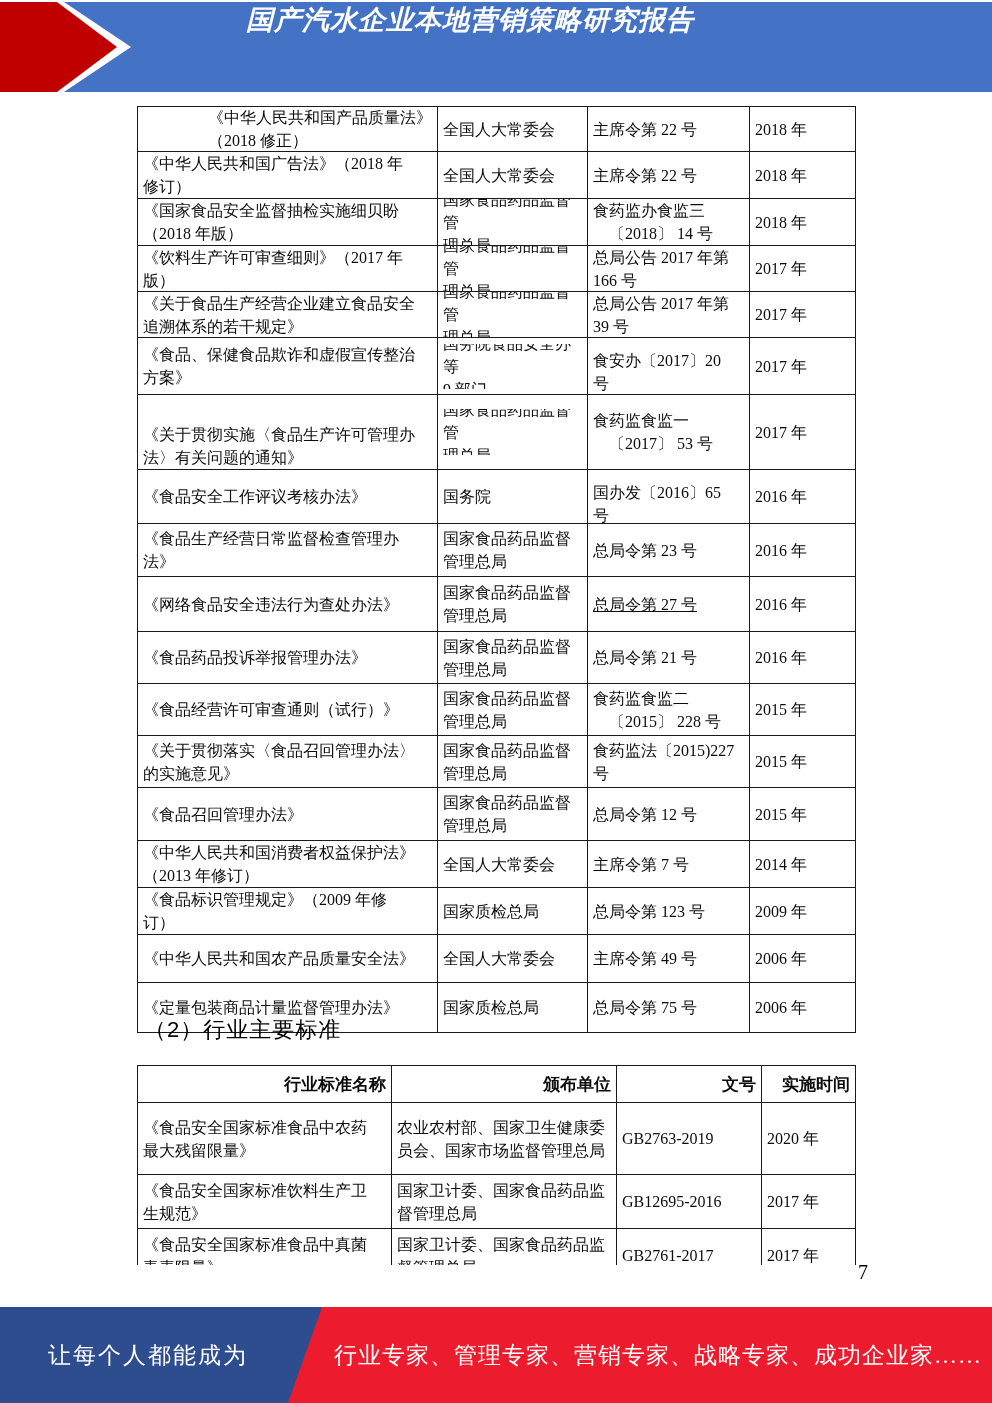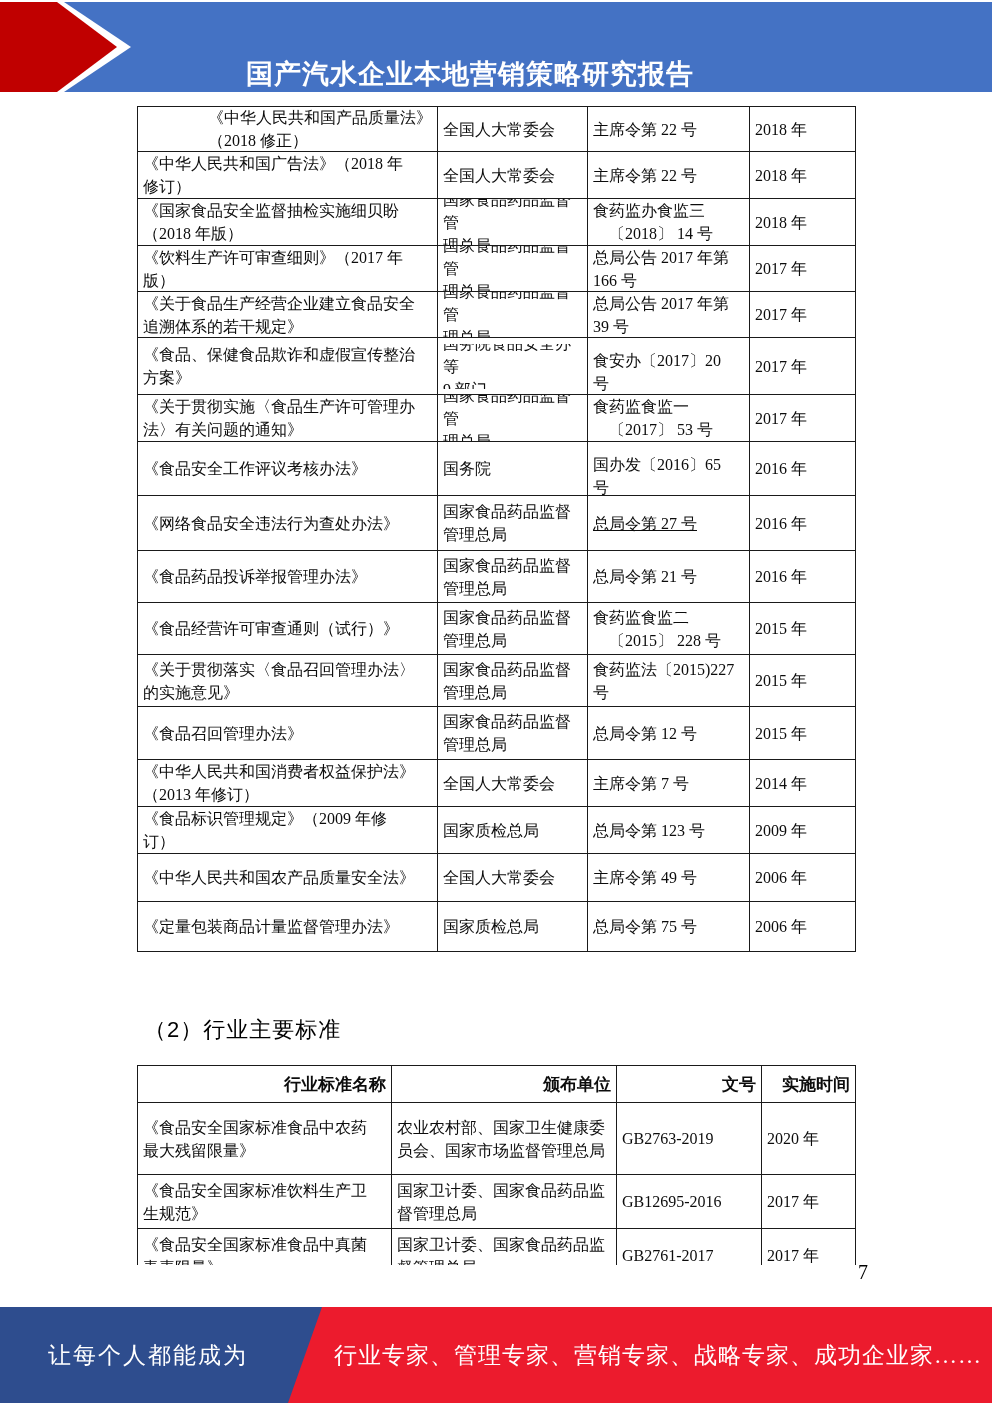--- a/index.html
+++ b/index.html
@@ -2,21 +2,21 @@
 <html style="--header-blue: #4472c4; --chevron-red: #c00000; --footer-blue: #2e4d8e; --footer-red: #ec1b2d; --table-border: #1a1a1a;"><head>
 <meta charset="utf-8">
 <style>
   html,body{margin:0;padding:0;background:#888;}
   .page{position:relative;width:992px;height:1403px;background:#ffffff;overflow:hidden;
         font-family:"Liberation Serif","DejaVu Serif",serif;color:#111;}
 
   
   .band{position:absolute;top:2px;left:0;width:100%;height:90px;
         background:var(--header-blue,#4472c4);
-        display:flex;align-items:flex-end;justify-content:center;}
+        display:flex;align-items:flex-start;justify-content:center;font-style:italic;}
   .chevron{position:absolute;left:0;top:0;width:135px;height:90px;}
   .title{color:#fff;font-family:"Liberation Sans","DejaVu Sans",sans-serif;
          font-weight:bold;font-size:27px;letter-spacing:1px;transform:translateX(-26px);
          white-space:nowrap;}
 
   
   .tbl{border-collapse:collapse;table-layout:fixed;width:718px;
        font-size:16px;line-height:23px;color:#0c0c0c;}
   .tbl td,.tbl th{border:1px solid var(--table-border,#1a1a1a);padding:0;vertical-align:middle;}
   .cw{display:flex;align-items:center;overflow:hidden;padding:0 5px;}
@@ -210,21 +210,21 @@
 号</span></div>
             </td>
             <td>
               <div class="cw" style="height: 45px;">
                 <span>2017 年</span>
               </div>
             </td>
           </tr>
           <tr>
             <td>
-              <div class="cw" style="height: 46px;">
+              <div class="cw" style="height: 46px; margin-top: 28px;">
                 <span>《关于贯彻实施〈食品生产许可管理办
 法〉有关问题的通知》</span>
               </div>
             </td>
             <td>
               <div class="cw" style="height: 46px;">
                 <span>国家食品药品监督管
 理总局</span>
               </div>
             </td>
@@ -250,20 +250,44 @@
               <div class="cw" style="height: 42px;">
                 <span>国务院</span>
               </div>
             </td>
             <td>
               <div class="cw clip" style="height: 42px;"><span>国办发〔2016〕65
 号</span></div>
             </td>
             <td>
               <div class="cw" style="height: 42px;">
+                <span>2016 年</span>
+              </div>
+            </td>
+          </tr>
+          <tr>
+            <td>
+              <div class="cw" style="height: 52px;">
+                <span>《食品生产经营日常监督检查管理办
+法》</span>
+              </div>
+            </td>
+            <td>
+              <div class="cw" style="height: 52px;">
+                <span>国家食品药品监督
+管理总局</span>
+              </div>
+            </td>
+            <td>
+              <div class="cw" style="height: 52px;">
+                <span>总局令第 23 号</span>
+              </div>
+            </td>
+            <td>
+              <div class="cw" style="height: 52px;">
                 <span>2016 年</span>
               </div>
             </td>
           </tr>
           <tr>
             <td>
               <div class="cw" style="height: 54px;">
                 <span>《网络食品安全违法行为查处办法》</span>
               </div>
             </td>

